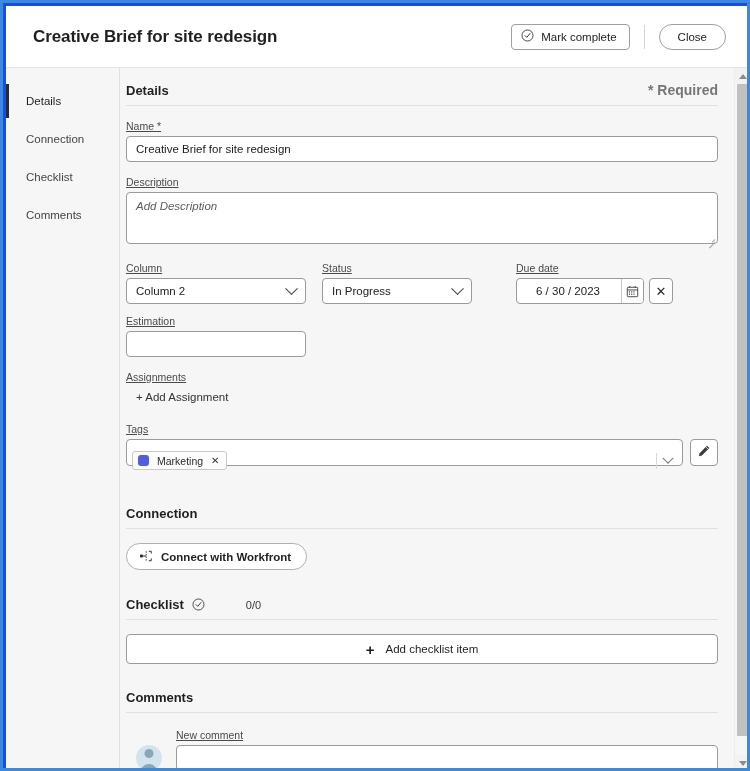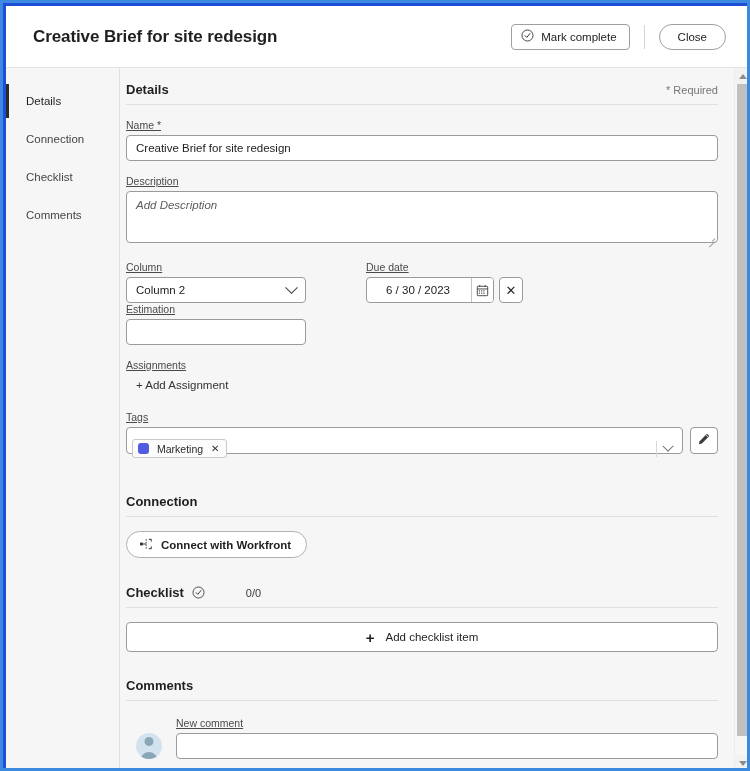--- a/index.html
+++ b/index.html
@@ -130,22 +130,22 @@
   .section-head {
     display: flex;
     align-items: baseline;
     font-size: 13px;
     font-weight: bold;
     color: #1f1f1f;
     padding-bottom: 7px;
   }
   .section-head .req {
     margin-left: auto;
-    font-size: 11px;
-    font-weight: normal;
+    font-size: 14px;
+    font-weight: bold;
     color: #767676;
   }
   .section-rule {
     height: 1px;
     background: #e0e0e0;
     margin-bottom: 14px;
   }
 
   .field-label {
     font-size: 10.5px;
@@ -193,22 +193,22 @@
     height: 1px;
     background: #9a9a9a;
     transform: rotate(-45deg);
     transform-origin: right center;
   }
 
   .field-block { margin-bottom: 14px; }
 
   .row-3 {
     display: flex;
-    gap: 16px;
-    margin-bottom: 0;
+    gap: 0;
+    margin-bottom: 11px;
     align-items: flex-end;
   }
   .col-column { width: 180px; }
   .col-status { width: 150px; margin-left: 16px; }
   .col-due { margin-left: 44px; }
 
   .select-box {
     position: relative;
     height: 26px;
     border: 1px solid #9a9a9a;
@@ -524,20 +524,27 @@
               </span>
             </div>
           </div>
 
           
           <div class="row-3">
             <div class="col-column">
               <div class="field-label">Column</div>
               <div class="select-box">
                 <span>Column 2</span>
+                <span class="chev"></span>
+              </div>
+            </div>
+            <div class="col-status">
+              <div class="field-label">Status</div>
+              <div class="select-box">
+                <span>In Progress</span>
                 <span class="chev"></span>
               </div>
             </div>
             <div class="col-due">
               <div class="field-label">Due date</div>
               <div class="date-group">
                 <div class="date-field">
                   <span class="date-value">6 / 30 / 2023</span>
                   <span class="date-cal-btn">
                     <svg width="13" height="13" viewBox="0 0 16 16">

